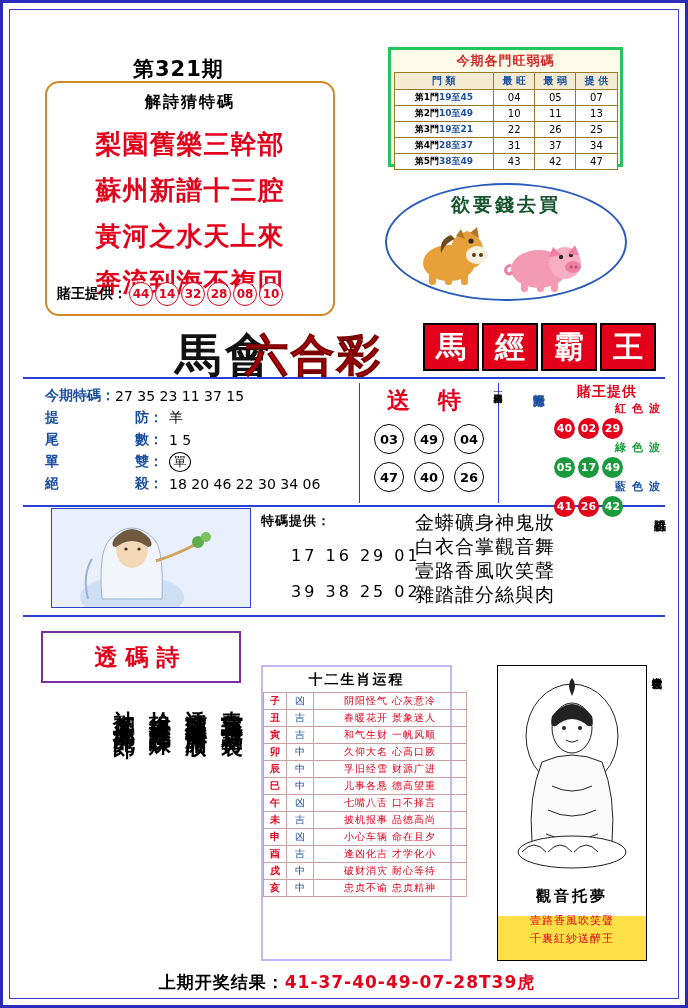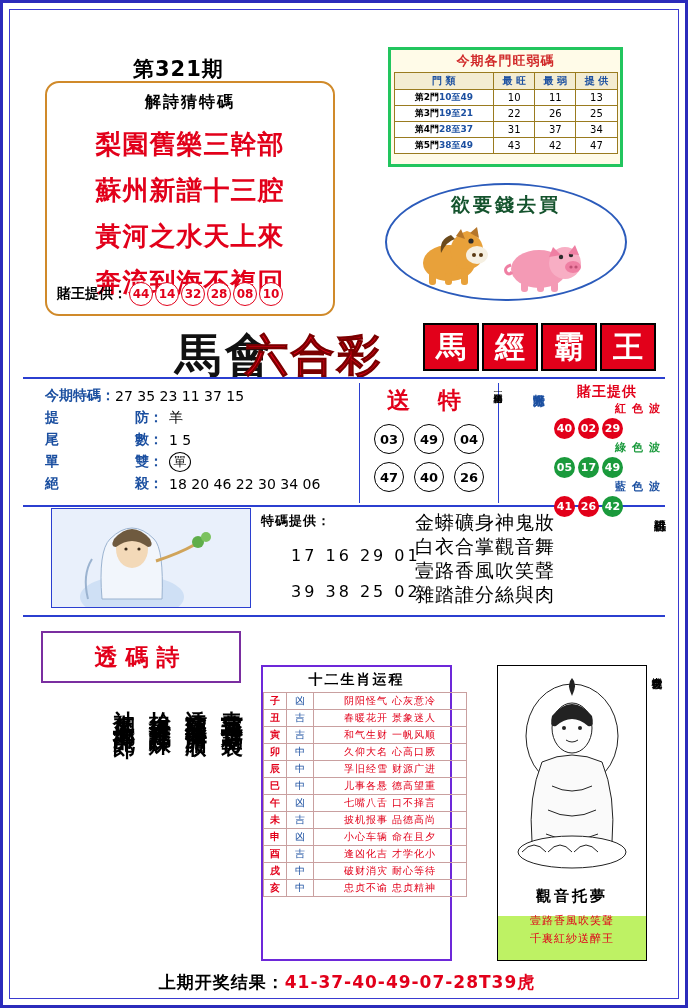--- a/index.html
+++ b/index.html
@@ -229,36 +229,36 @@
     display:flex;flex-direction:row-reverse;justify-content:flex-start;gap:2px;
   }
   .vcol{
     writing-mode:vertical-rl;text-orientation:upright;
     font-size:22px;color:#000;font-family:"DejaVu Sans",serif;
     line-height:34px;letter-spacing:4px;font-weight:bold;
   }
   
   .zod{
     position:absolute;left:258px;top:662px;width:191px;height:296px;
-    border:2px solid #6d28d9;background:#fff;box-sizing:border-box;
+    border:2px solid #c4b5fd;background:#fff;box-sizing:border-box;
   }
   .zod .t{
     text-align:center;font-size:14px;font-weight:bold;color:#000;
     font-family:"DejaVu Sans",sans-serif;margin-top:4px;letter-spacing:2px;
   }
   table.zt{width:204px;margin:3px auto 0 auto;border-collapse:collapse;font-size:10px;
     font-family:"DejaVu Sans",sans-serif;}
   table.zt td{border:1px solid #c9a0a0;padding:1px 0;text-align:center;}
   td.z1{width:22px;color:#e2001a;font-weight:bold;}
   td.z2{width:26px;color:#1b4fa0;}
   td.z3{color:#e2001a;letter-spacing:1px;}
   
   .buddha{
     position:absolute;left:494px;top:662px;width:150px;height:296px;
-    border:1px solid #000;background:#bef264;box-sizing:border-box;overflow:hidden;
+    border:1px solid #000;background:#fde047;box-sizing:border-box;overflow:hidden;
   }
   .buddha-side{
     position:absolute;left:640px;top:666px;width:20px;height:120px;
     font-size:11px;color:#000;font-family:"DejaVu Sans",sans-serif;
     writing-mode:vertical-rl;text-orientation:upright;line-height:14px;
   }
   .buddha-cap{
     position:absolute;bottom:54px;left:0;width:100%;text-align:center;
     font-size:15px;font-weight:bold;color:#000;font-family:"DejaVu Sans",serif;
     letter-spacing:3px;
@@ -304,20 +304,26 @@
 
   <div class="tbl-wrap">
     <div class="tbl-title">今期各門旺弱碼</div>
     <table class="mini">
       <tbody>
           <tr>
         <th>門 類</th>
         <th>最 旺</th>
         <th>最 弱</th>
         <th>提 供</th>
+      </tr>
+      <tr>
+        <td class="rowlbl"><span>第1門</span><span class="mark">19至45</span></td>
+        <td>04</td>
+        <td>05</td>
+        <td>07</td>
       </tr>
       <tr>
         <td class="rowlbl"><span>第2門</span><span class="mark">10至49</span></td>
         <td>10</td>
         <td>11</td>
         <td>13</td>
       </tr>
       <tr>
         <td class="rowlbl"><span>第3門</span><span class="mark">19至21</span></td>
         <td>22</td>

